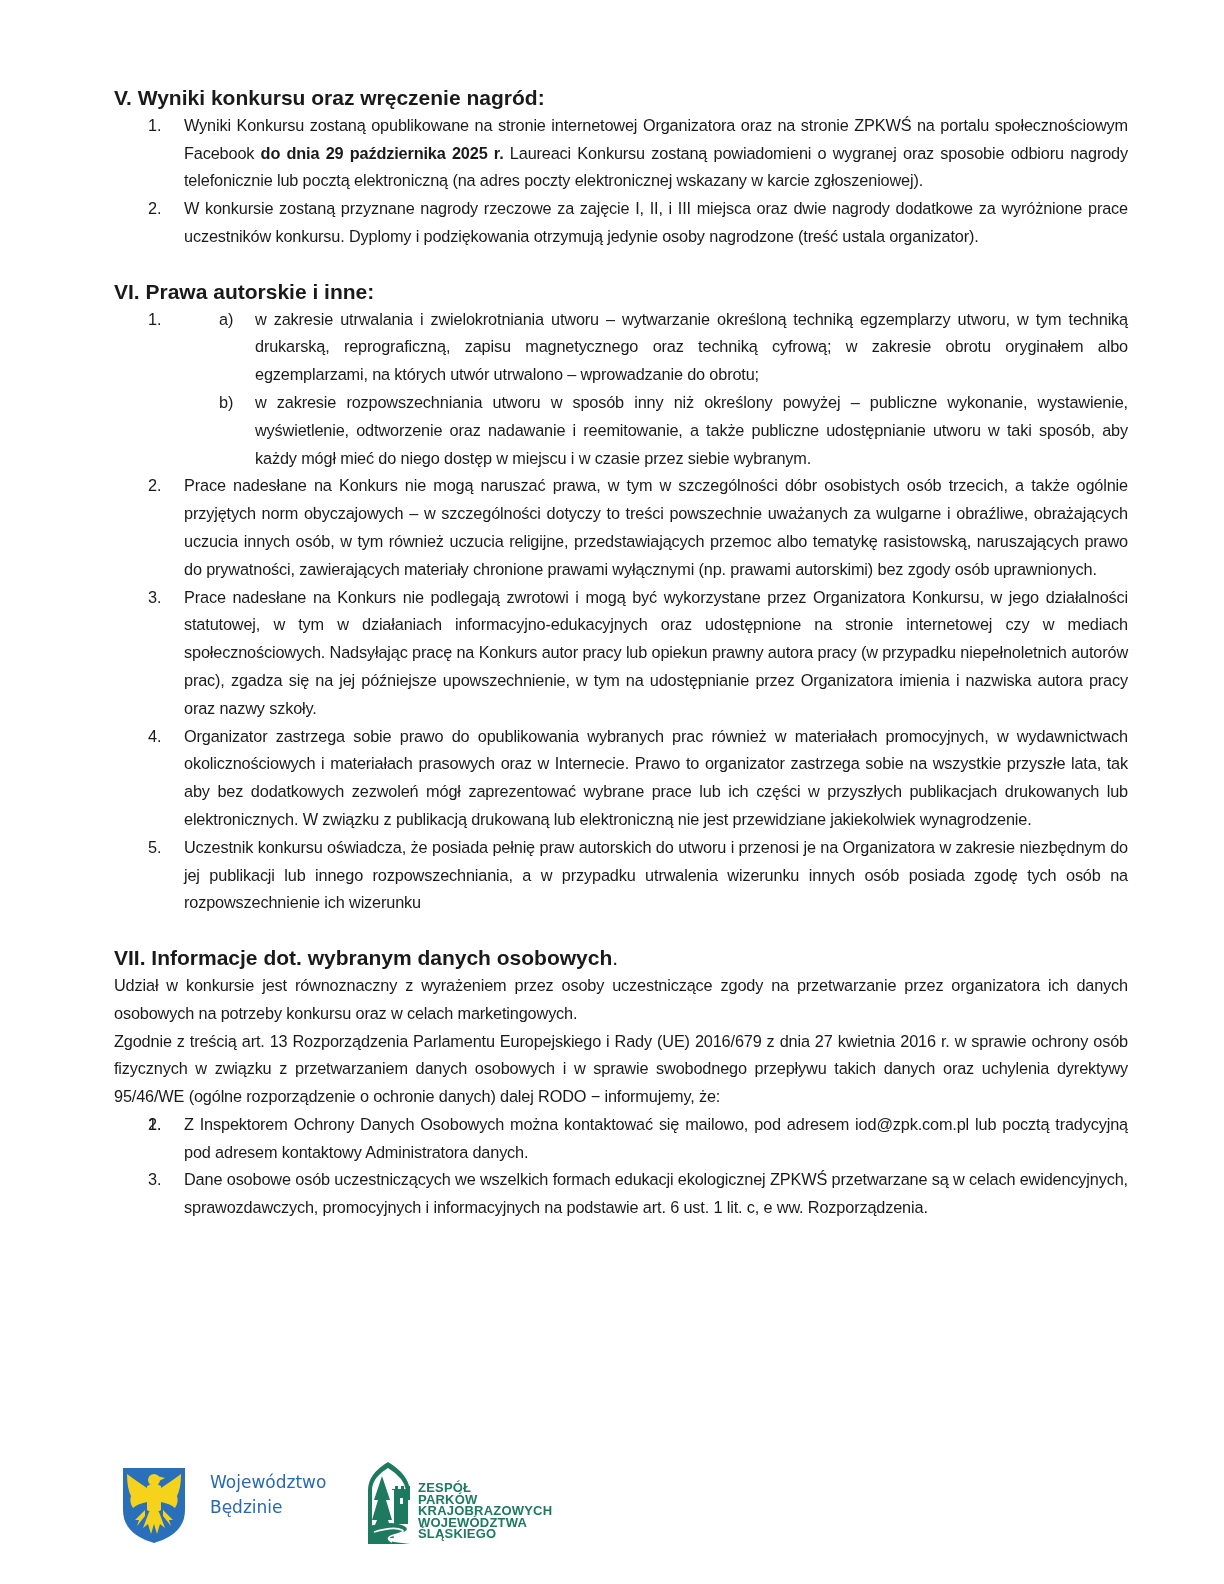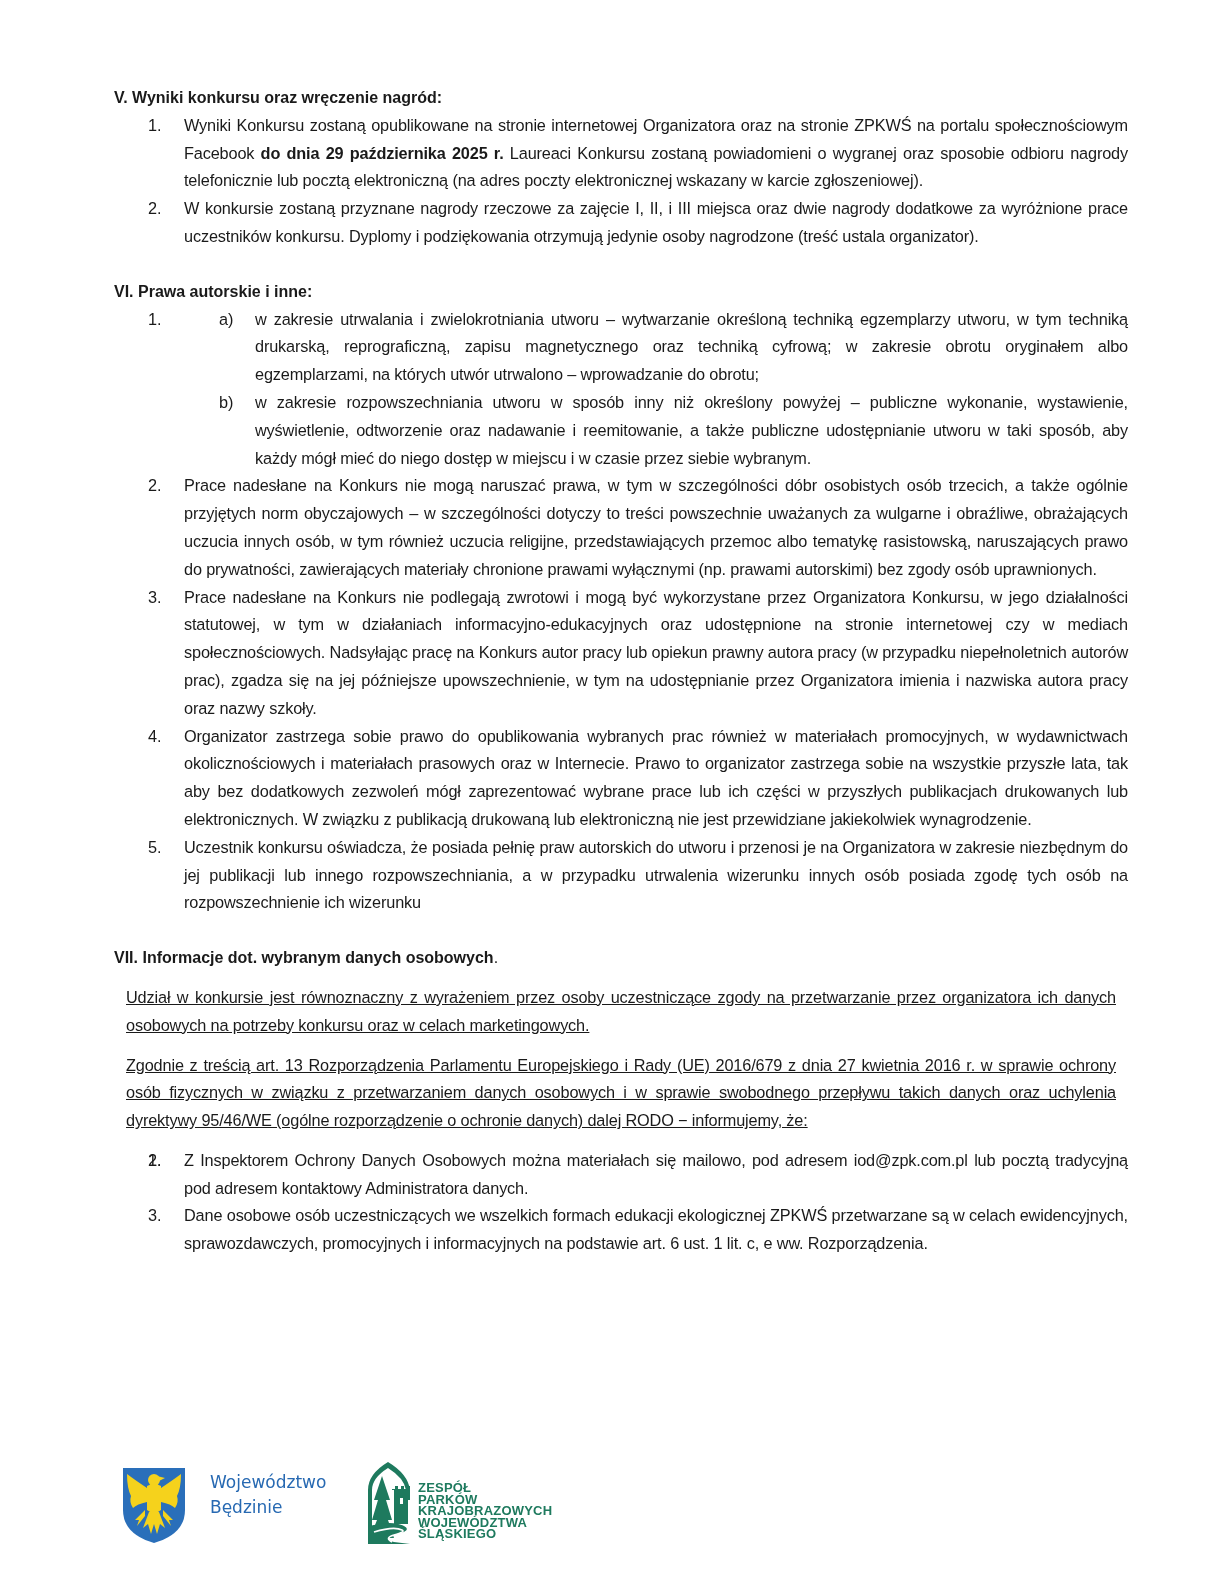--- a/index.html
+++ b/index.html
@@ -3,29 +3,29 @@
 <meta charset="utf-8">
 <style>
   html, body { margin: 0; padding: 0; background: #ffffff; }
   body {
     width: 1224px; height: 1584px; position: relative; overflow: hidden;
     font-family: "Liberation Sans Narrow", "Liberation Sans", sans-serif;
     color: #1a1a1a;
   }
   .page { position: absolute; left: 114px; top: 84px; width: 1014px; }
   .txt { font-size: 16.3px; line-height: 27.8px; text-align: justify; letter-spacing: -0.15px; }
-  .heading { font-weight: bold; font-size: 16px; line-height: 27.8px; margin: 0; }
+  .heading { font-weight: bold; font-size: 21px; line-height: 27.8px; margin: 0; }
   .section { margin-bottom: 27px; }
   .ol { margin: 0; padding: 0; list-style: none; }
   .li { position: relative; padding-left: 70px; }
   .li .num { position: absolute; left: 34px; top: 0; }
   .sub { margin: 0; padding: 0; list-style: none; }
   .sub .sli { position: relative; padding-left: 141px; margin-left: -70px; }
   .sub .sli .let { position: absolute; left: 105px; top: 0; }
-  .p { margin: 12px; text-decoration: underline; }
+  .p { margin: 0; }
   b { font-weight: bold; }
   .logos { position: absolute; left: 118px; top: 1466px; height: 100px; width: 420px; }
   .crest { position: absolute; left: 3px; top: 0; width: 66px; height: 78px; }
   .woj-text { position: absolute; left: 92px; top: 4px; color: #2769b2; font-family: "DejaVu Sans", sans-serif; font-size: 17px; line-height: 25px; }
   .zpk-logo { position: absolute; left: 246px; top: -6px; width: 50px; height: 86px; }
   .zpk-text { position: absolute; left: 300px; top: 16px; color: #1e7a5e; font-family: "Liberation Sans", sans-serif; font-weight: bold; font-size: 13px; line-height: 11.5px; letter-spacing: 0.2px; }
 </style>
 </head>
 <body>
 
@@ -85,21 +85,21 @@
     <div class="txt">
       <p class="p">Udział w konkursie jest równoznaczny z wyrażeniem przez osoby uczestniczące zgody na przetwarzanie przez organizatora ich danych osobowych na potrzeby konkursu oraz w celach marketingowych.</p>
       <p class="p">Zgodnie z treścią art. 13 Rozporządzenia Parlamentu Europejskiego i Rady (UE) 2016/679 z dnia 27 kwietnia 2016 r. w sprawie ochrony osób fizycznych w związku z przetwarzaniem danych osobowych i w sprawie swobodnego przepływu takich danych oraz uchylenia dyrektywy 95/46/WE (ogólne rozporządzenie o ochronie danych) dalej RODO − informujemy, że:</p>
     </div>
     <div class="ol txt">
       <div class="li">
         <span class="num">1.</span>
       </div>
       <div class="li">
         <span class="num">2.</span>
-        <span>Z Inspektorem Ochrony Danych Osobowych można materiałach się mailowo, pod adresem </span><span>iod@zpk.com.pl</span><span> lub pocztą tradycyjną pod adresem kontaktowy Administratora danych.</span>
+        <span>Z Inspektorem Ochrony Danych Osobowych można kontaktować się mailowo, pod adresem </span><span>iod@zpk.com.pl</span><span> lub pocztą tradycyjną pod adresem kontaktowy Administratora danych.</span>
       </div>
       <div class="li">
         <span class="num">3.</span>
         <span>Dane osobowe osób uczestniczących we wszelkich formach edukacji ekologicznej ZPKWŚ przetwarzane są w celach ewidencyjnych, sprawozdawczych, promocyjnych i informacyjnych na podstawie art. 6 ust. 1 lit. c, e ww. Rozporządzenia.</span>
       </div>
     </div>
   </div>
 </div>
 
 <div class="logos">

